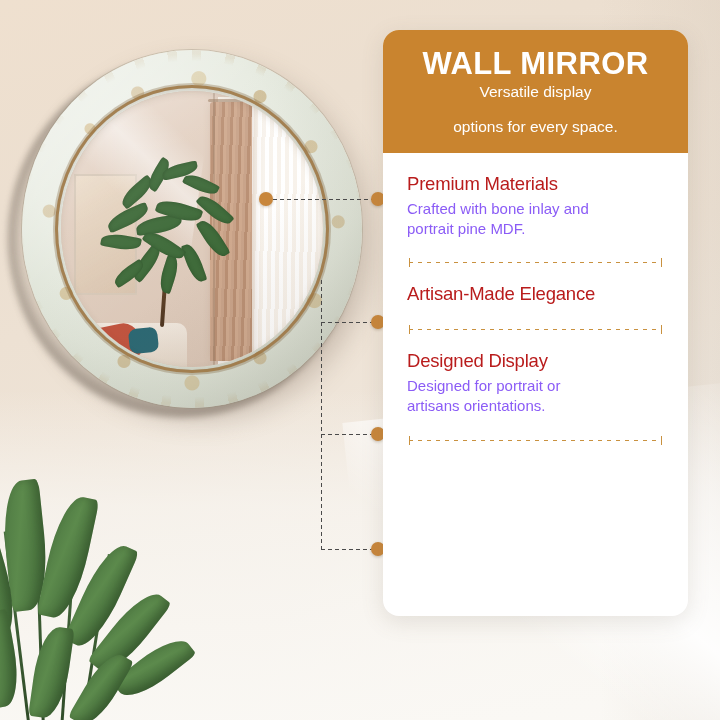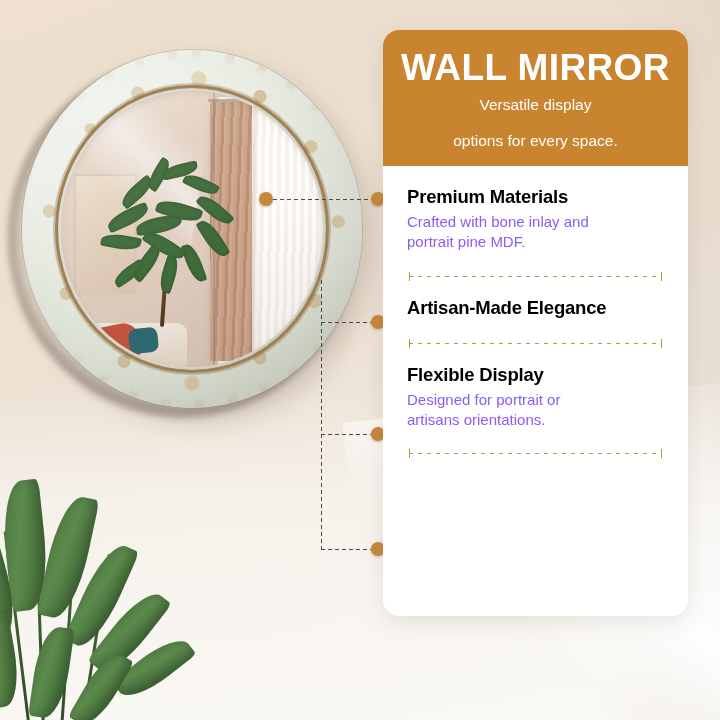--- a/index.html
+++ b/index.html
@@ -167,28 +167,28 @@
     position:absolute; left:383px; top:30px; width:305px; height:586px;
     background:#ffffff; border-radius:16px;
     box-shadow:0 6px 22px rgba(120,104,88,0.16);
     overflow:hidden; display:flex; flex-direction:column;
   }
   .card-header {
     background:#c9842f; color:#ffffff;
     padding:18px 18px 16px; text-align:center;
   }
   .card-title {
-    font-size:37px; font-weight:bold; letter-spacing:0.4px; line-height:1.06;
-  }
-  .card-sub { font-size:15.5px; line-height:1.26; margin-top:8px; font-weight:400; }
+    font-size:31px; font-weight:bold; letter-spacing:0.4px; line-height:1.06;
+  }
+  .card-sub { font-size:15.5px; line-height:1.26; margin-top:1px; font-weight:400; }
 
   .card-body { padding:20px 24px 0; flex:1; }
   .feature { padding-bottom:2px; }
   .feature-title {
-    font-size:18.5px; font-weight:bold; color:#000000; letter-spacing:-0.2px;
+    font-size:18.5px; font-weight:normal; color:#b91c1c; letter-spacing:-0.2px;
   }
   .feature-desc {
     font-size:15px; color:#8b5cf6; line-height:1.32; margin-top:4px;
   }
   .divider {
     position:relative; height:1px; margin:22px 2px 20px;
     background-image:linear-gradient(90deg, #c9913f 50%, rgba(255,255,255,0) 0%);
     background-size:9px 1px; background-repeat:repeat-x;
   }
   .divider::before, .divider::after {
@@ -323,21 +323,21 @@
       </div>
     </div>
     <div class="divider"></div>
 
     <div class="feature">
       <div class="feature-title">Artisan-Made Elegance</div>
     </div>
     <div class="divider"></div>
 
     <div class="feature">
-      <div class="feature-title">Flexible Display</div>
+      <div class="feature-title">Designed Display</div>
       <div class="feature-desc">
         <span>Designed for portrait or</span><br>
         <span>artisans orientations.</span>
       </div>
     </div>
     <div class="divider"></div>
 
 
   </div>
 </div>

